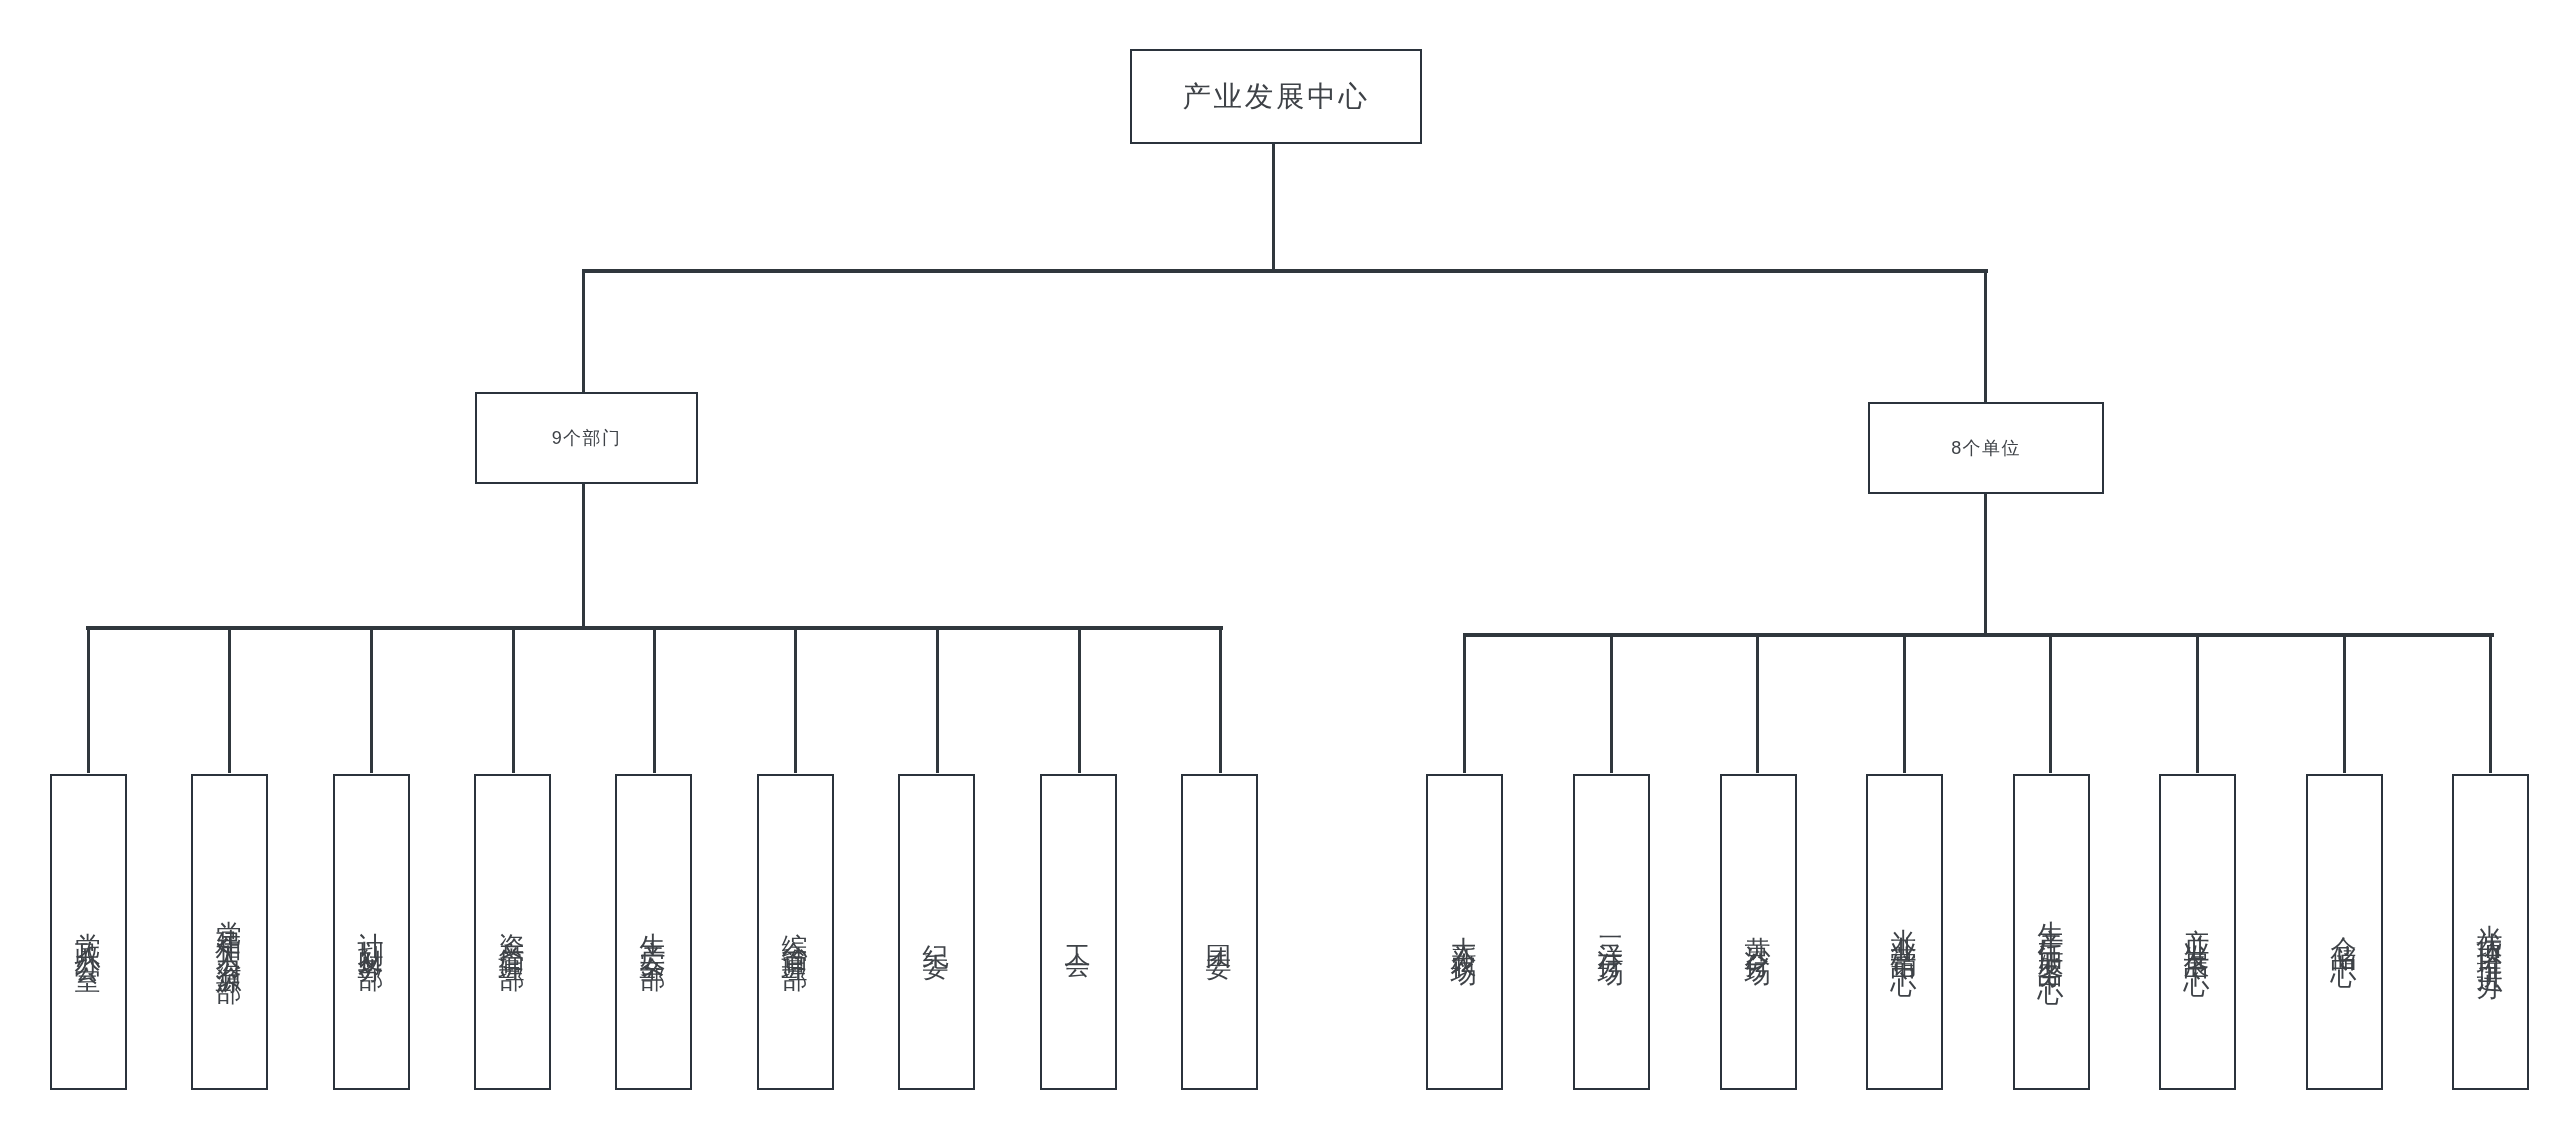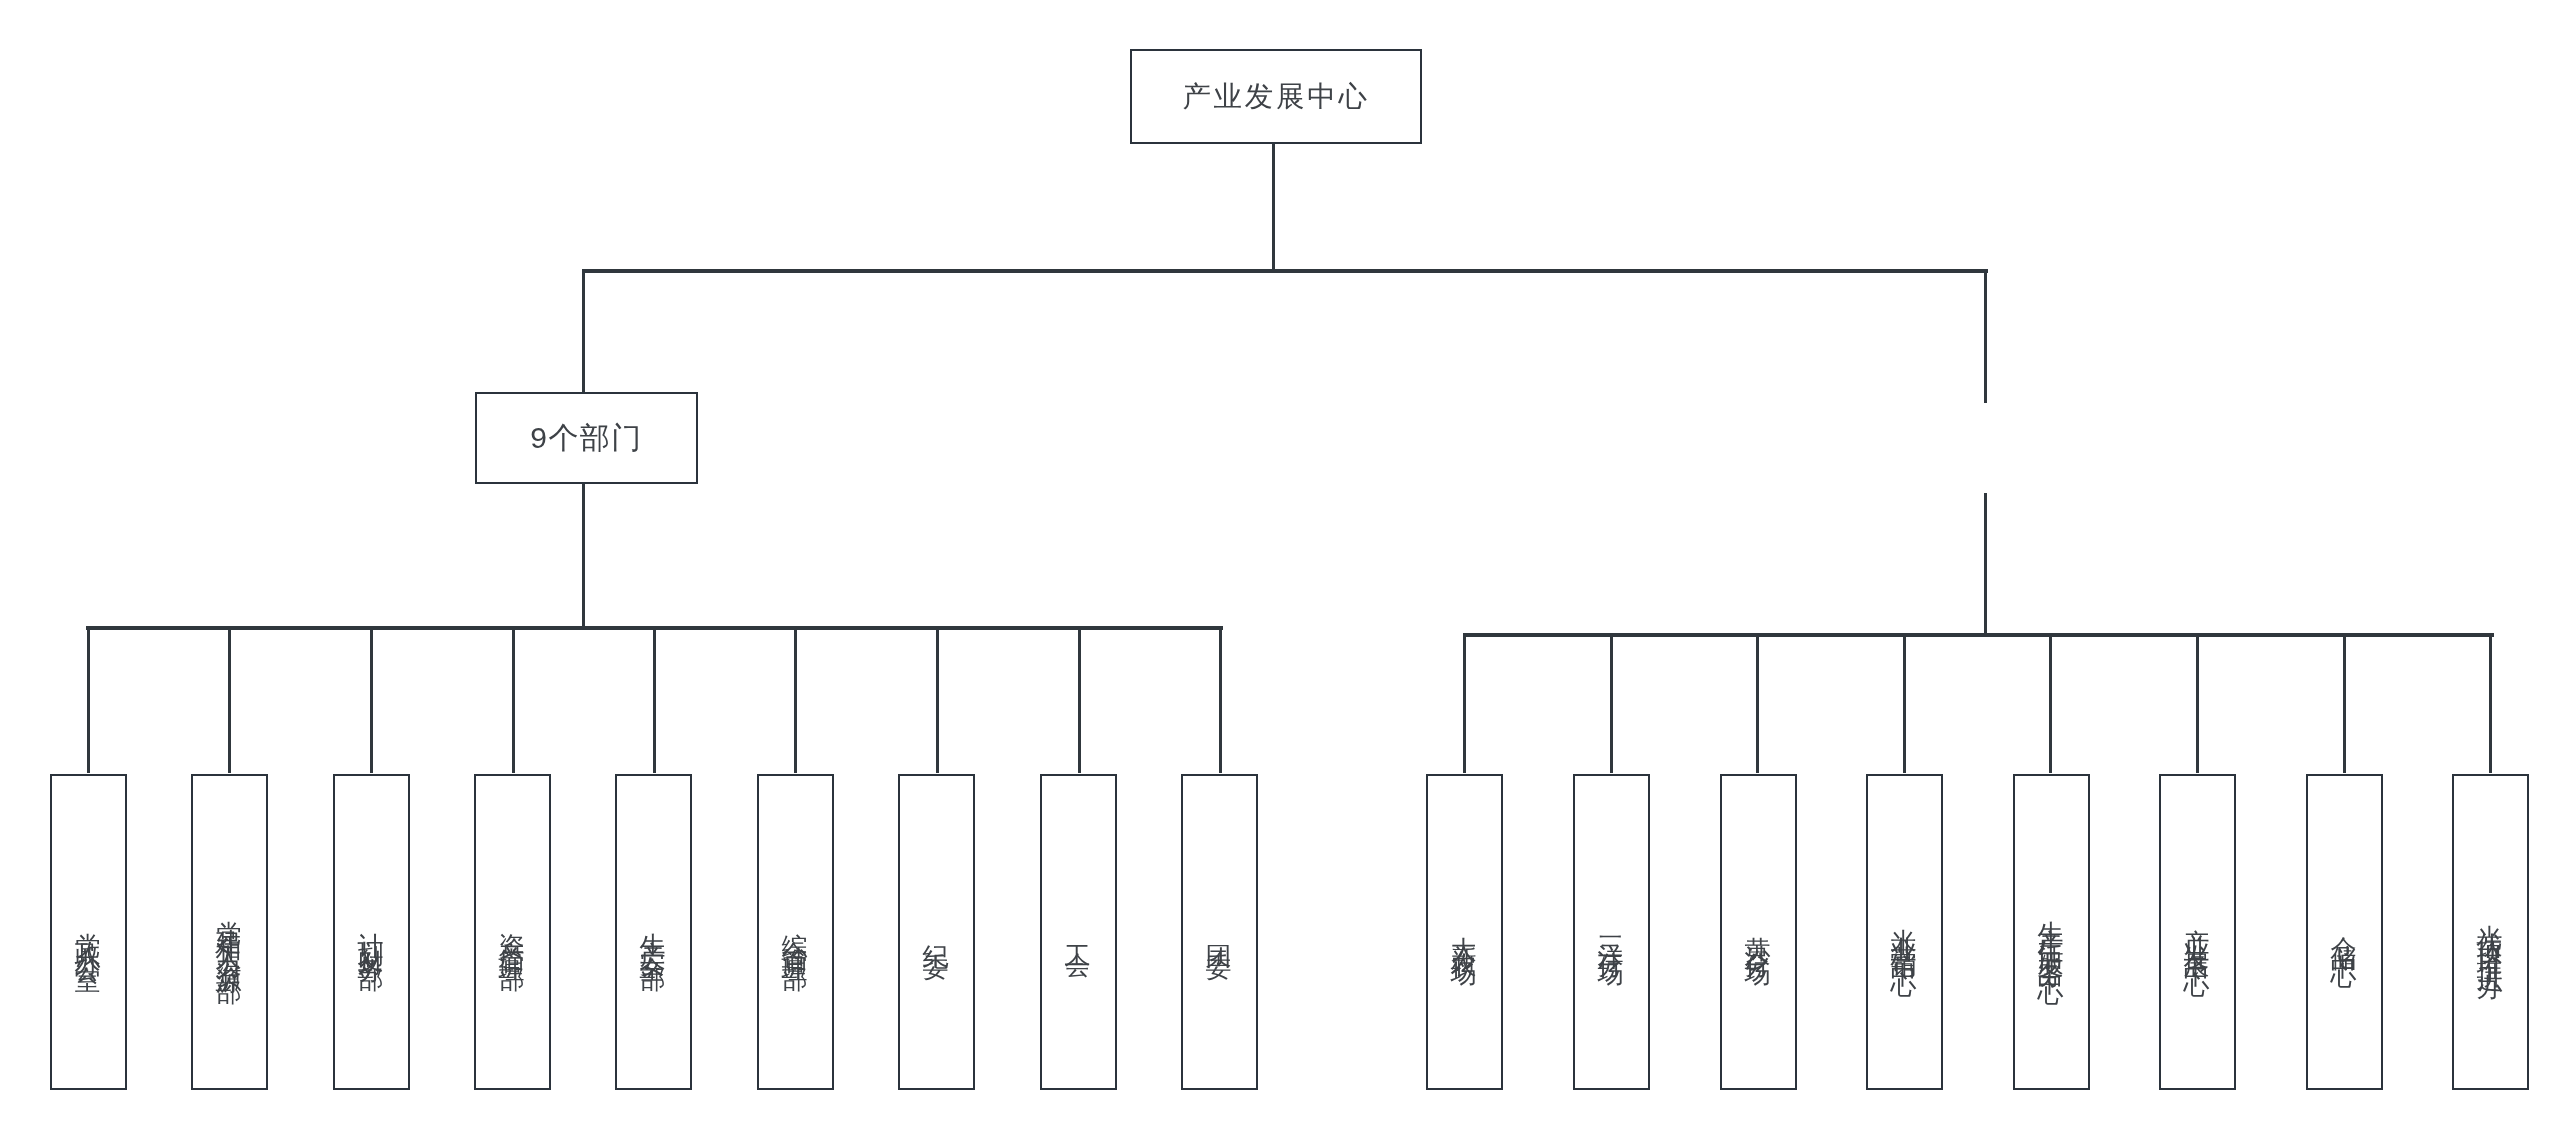--- a/index.html
+++ b/index.html
@@ -19,21 +19,21 @@
   .line{position:absolute;background:var(--line);}
   .node{
     position:absolute;
     box-sizing:border-box;
     border:2.7px solid var(--border);
     background:#fff;
     display:flex;align-items:center;justify-content:center;
     color:var(--text);
   }
   .node-root{left:1130px;top:49px;width:292px;height:95px;font-size:28.5px;letter-spacing:2.7px;}
-  .node-branch{font-size:30px;letter-spacing:1.4px;}
+  .node-branch{font-size:18px;letter-spacing:1.4px;}
   .node-branch-left{left:475px;top:392px;width:223px;height:92px;}
   .node-branch-right{left:1868px;top:402px;width:236px;height:92px;}
   .leaf{
     position:absolute;
     top:774px;height:316px;width:77px;
     box-sizing:border-box;
     border:2.7px solid var(--border);
     background:#fff;
     display:flex;align-items:center;justify-content:center;
   }
@@ -80,20 +80,23 @@
   <div class="line" style="left:2343px;top:633px;width:3.4px;height:140px;"></div>
   <div class="line" style="left:2489px;top:633px;width:3.4px;height:140px;"></div>
 
   <div class="node node-root">
     <span>产业发展中心</span>
   </div>
 
   <div class="node node-branch node-branch-left">
     <span>9个部门</span>
   </div>
+  <div class="node node-branch node-branch-right">
+    <span>8个单位</span>
+  </div>
 
   <div class="leaf" style="left:50px;">
     <span class="vlabel">党政办公室</span>
   </div>
   <div class="leaf" style="left:191px;">
     <span class="vlabel">党建和人力资源部</span>
   </div>
   <div class="leaf" style="left:333px;">
     <span class="vlabel">计划财务部</span>
   </div>

